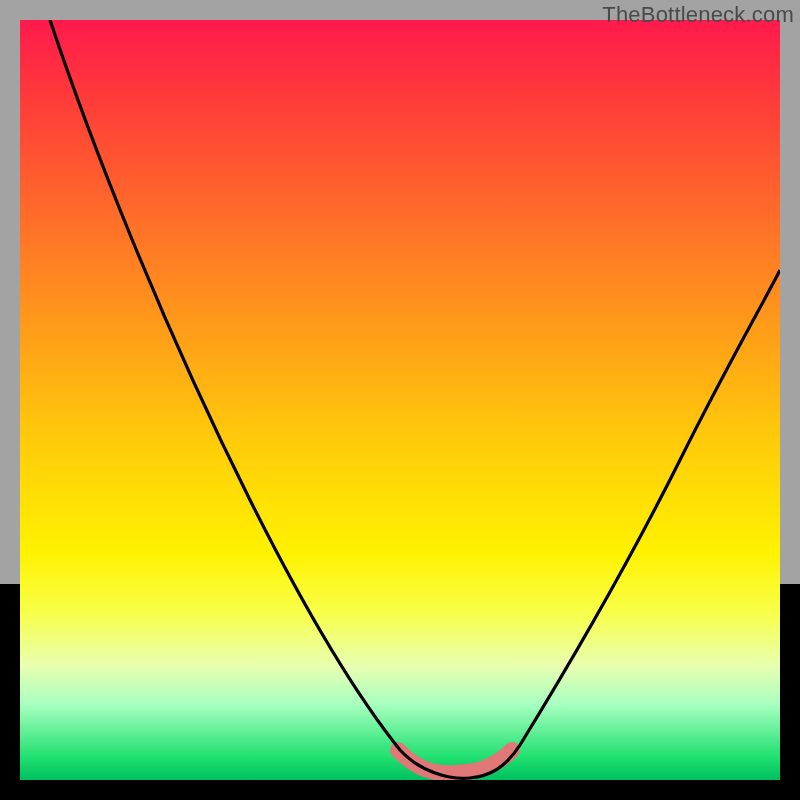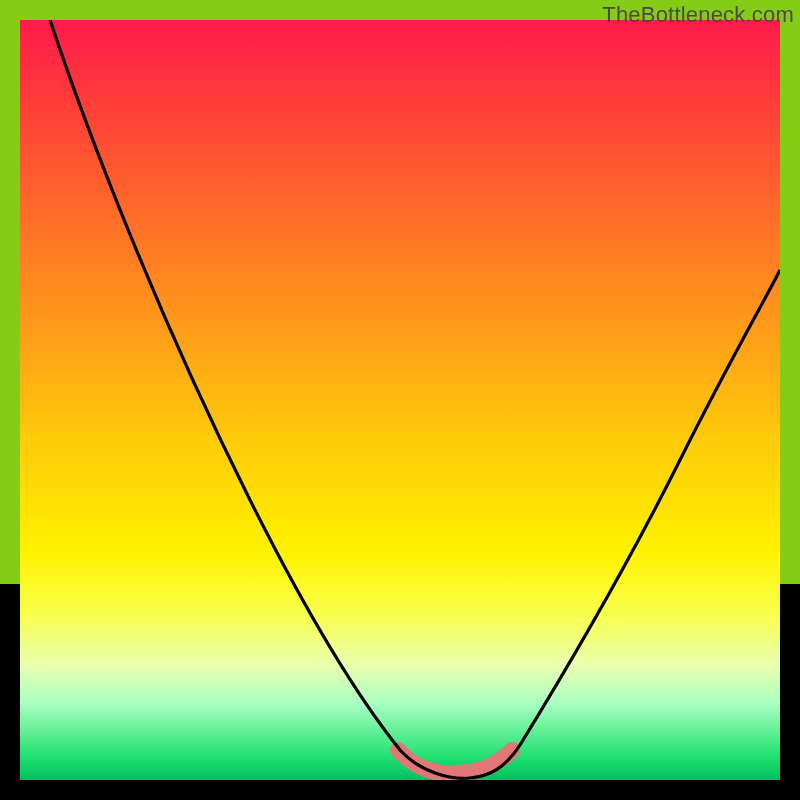--- a/index.html
+++ b/index.html
@@ -8,21 +8,21 @@
     width: 800px;
     height: 800px;
     overflow: hidden;
     font-family: Arial, Helvetica, sans-serif;
     background: #000;
   }
   .canvas {
     position: relative;
     width: 800px;
     height: 584px;
-    background: #84cc16;
+    background: #a3a3a3;
   }
   .plot-area {
     position: absolute;
     left: 20px;
     top: 20px;
     width: 760px;
     height: 760px;
     background: linear-gradient(
       to bottom,
       #ff1a4d 0%,

